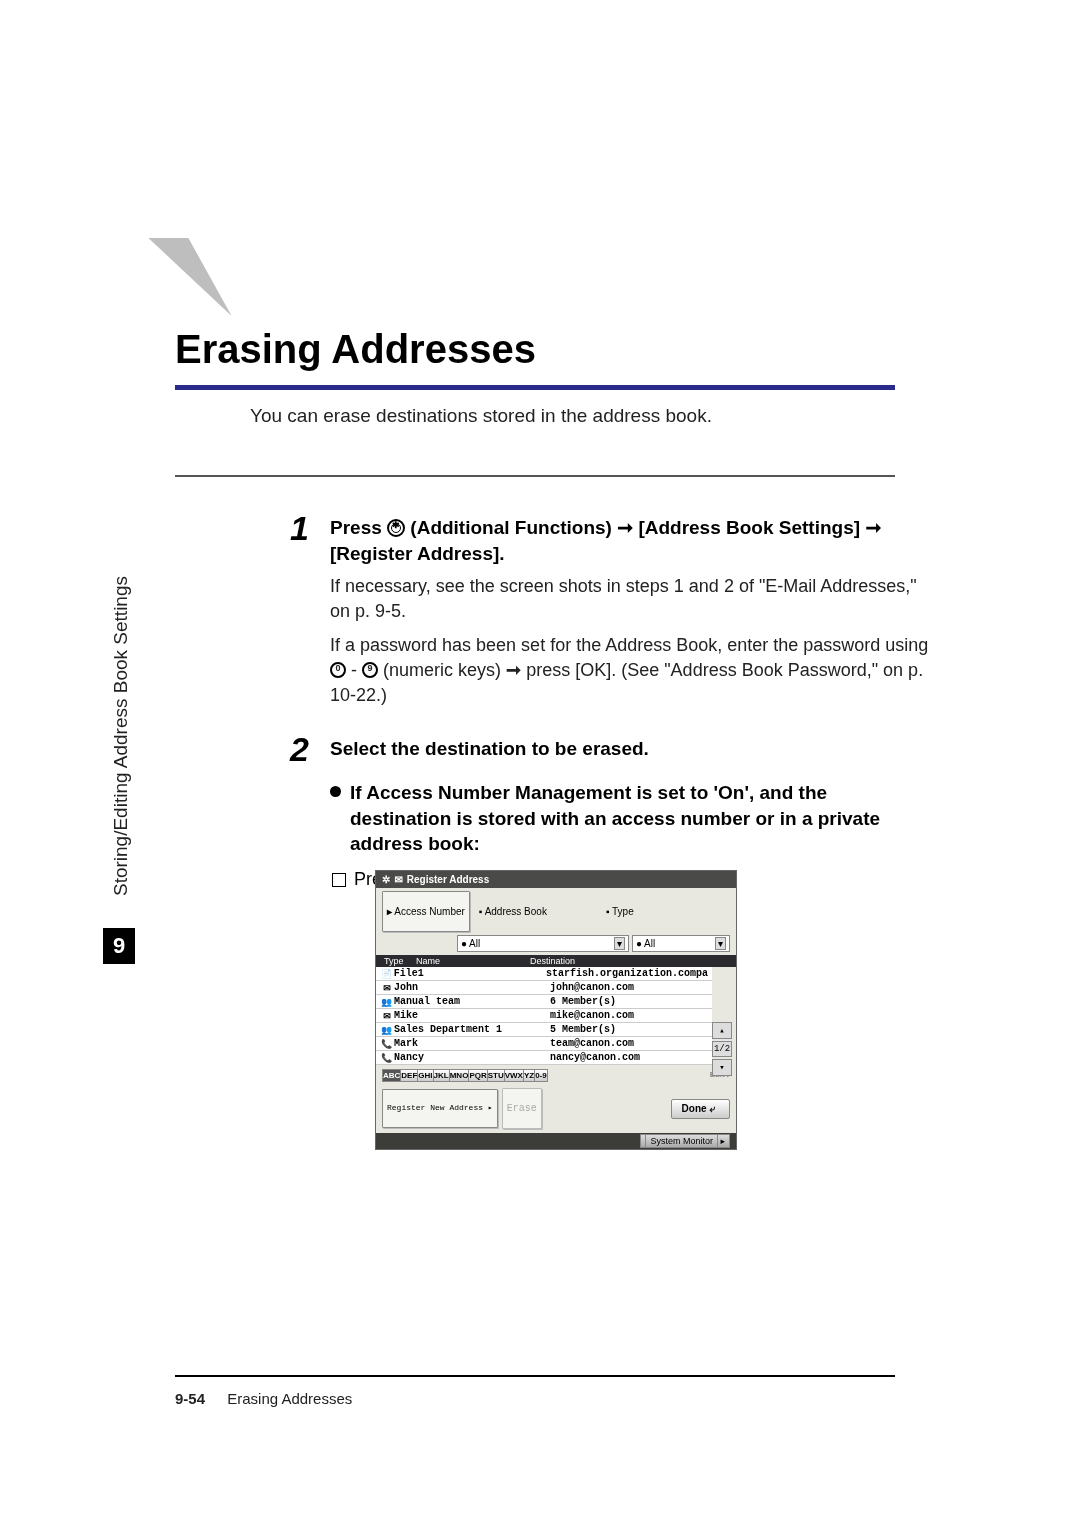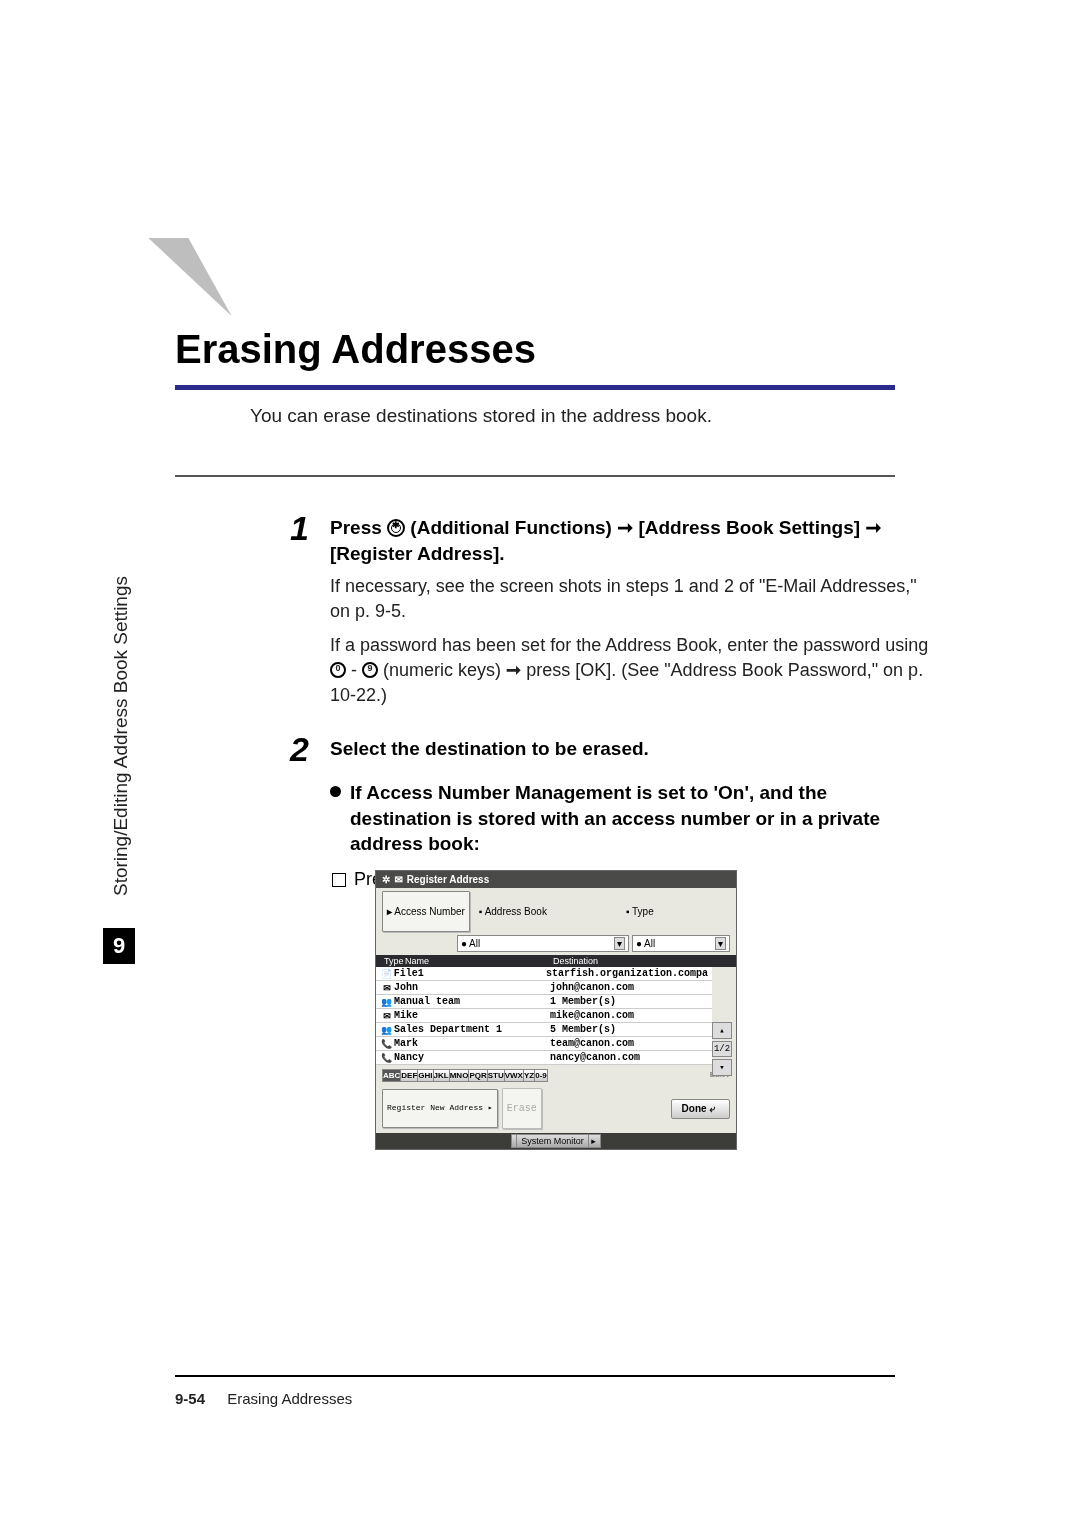--- a/index.html
+++ b/index.html
@@ -326,21 +326,21 @@
     background: linear-gradient(#fff,#ccc);
     padding: 3px 14px 3px 10px;
     font-family: Arial;
     font-weight: bold;
     border-radius: 2px;
   }
   .mock .sysbar {
     background: #3c3c38;
     color: #ddd;
     font-family: Arial;
-    text-align: center;
+    text-align: right;
     padding: 3px 6px;
     font-size: 9px;
   }
   .mock .sysbar span {
     border: 1px solid #888;
     background: linear-gradient(#ddd,#aaa);
     color: #000;
     padding: 1px 4px;
   }
   .listwrap {
@@ -429,54 +429,54 @@
       <span>✲</span>
       <span>✉</span>
       <span>Register Address</span>
     </div>
     <div class="toprow">
       <span class="btn">
         <span style="font-weight:bold;">▸</span>
         <span>Access Number</span>
       </span>
       <span class="label-mini" style="margin-left:6px;">▪ <span>Address Book</span></span>
-      <span class="label-mini" style="margin-left:76px;">▪ <span>Type</span></span>
+      <span class="label-mini" style="margin-left:56px;">▪ <span>Type</span></span>
     </div>
     <div class="toprow" style="padding-top:0;">
       <span style="width:72px;"></span>
       <span class="dropdown">
         ● <span style="margin-left:2px;">All</span>
         <span class="dd-arrow">▾</span>
       </span>
       <span class="dropdown" style="max-width:90px;">
         ● <span style="margin-left:2px;">All</span>
         <span class="dd-arrow">▾</span>
       </span>
     </div>
     <div class="headers">
       <span style="width:20px;">Type</span>
-      <span style="width:148px;margin-left:1px;">Name</span>
+      <span style="width:114px;margin-left:12px;">Name</span>
       <span>Destination</span>
     </div>
     <div class="listwrap">
       <div class="list" id="mock-list">
           <div class="row">
             <span class="icn">📄</span>
             <span class="nm">File1</span>
             <span class="dst">starfish.organization.compa</span>
           </div>
           <div class="row">
             <span class="icn">✉</span>
             <span class="nm">John</span>
             <span class="dst">john@canon.com</span>
           </div>
           <div class="row">
             <span class="icn">👥</span>
             <span class="nm">Manual team</span>
-            <span class="dst">1 Member(s)</span>
+            <span class="dst">6 Member(s)</span>
           </div>
           <div class="row">
             <span class="icn">✉</span>
             <span class="nm">Mike</span>
             <span class="dst">mike@canon.com</span>
           </div>
           <div class="row">
             <span class="icn">👥</span>
             <span class="nm">Sales Department 1</span>
             <span class="dst">5 Member(s)</span>

